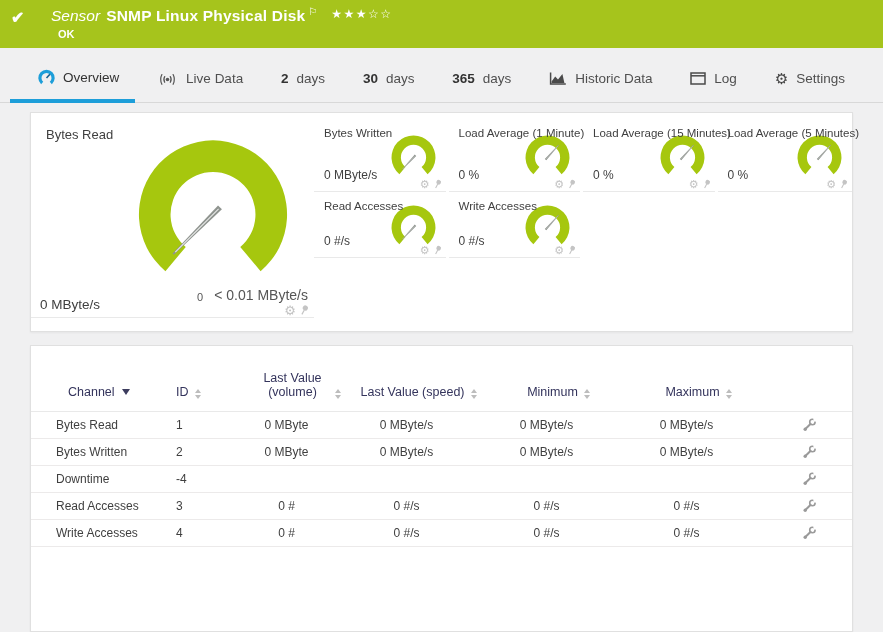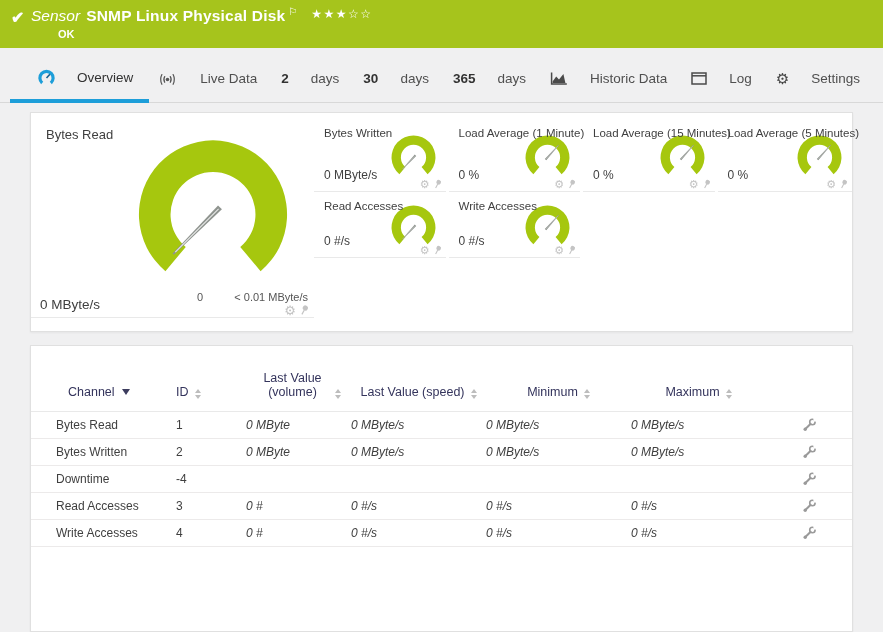--- a/index.html
+++ b/index.html
@@ -3,48 +3,48 @@
 <meta charset="utf-8">
 <style>
   * { margin:0; padding:0; box-sizing:border-box; }
   html,body { width:883px; height:632px; overflow:hidden; background:#f0f0f1;
               font-family:"Liberation Sans", sans-serif; }
 
   
   .topbar { height:48px; background:#a6c41c; position:relative; color:#fff; }
   .check { position:absolute; left:11px; top:8px; font-size:16px; font-weight:700; }
   .title-line { position:absolute; left:31px; top:6px; font-size:15.5px; white-space:nowrap; }
-  .kind { font-style:italic; margin-right:6px; font-weight:400; }
+  .kind { font-style:italic; margin-right:6px; font-weight:400;margin-left:20px; }
   .sensor-title { font-weight:700; letter-spacing:.2px; }
   .flag { font-size:10px; vertical-align:super; margin-left:3px; }
   .stars { margin-left:14px; font-size:12px; letter-spacing:1.5px; vertical-align:3px; }
   .status-ok { position:absolute; left:58px; top:28px; font-size:11px; font-weight:700; }
 
   
   .tabstrip { height:55px; border-bottom:1px solid #d8d8d8; display:flex;
               justify-content:space-between; align-items:flex-end; padding:0 26px; }
-  .tab { position:relative; display:flex; align-items:center; gap:22px;
+  .tab { position:relative; display:flex; align-items:center; gap:8px;
          font-size:13.5px; color:#4f4f4f; padding:0 12px 16px; cursor:pointer; white-space:nowrap; }
   .tab.active { color:#333; }
   .tab.active::after { content:""; position:absolute; left:-16px; right:-4px; bottom:-1px;
                        height:4px; background:#1d9ed9; }
   .tab .num { font-weight:700; color:#333; }
   .tab svg { display:block; }
 
   
   .panel { background:#fff; border:1px solid #e0e0e0; margin:0 30px;
            box-shadow:0 1px 2px rgba(0,0,0,.05); }
   .gauges-panel { margin-top:9px; height:220px; display:flex; padding-bottom:14px; }
 
   
   .big-tile { width:283px; height:205px; position:relative; border-bottom:1px solid #e9e9e9; flex:none; }
   .big-label { position:absolute; top:14px; left:15px; font-size:13px; color:#3f3f3f; }
   .big-gauge { position:absolute; left:103px; top:22px; width:158px; height:139px; }
   .scale-min { position:absolute; left:166px; bottom:14px; font-size:11px; color:#555; }
-  .scale-max { position:absolute; right:6px; bottom:14px; font-size:11px; color:#555; }
+  .scale-max { position:absolute; right:6px; bottom:14px; font-size:14px; color:#555; }
   .big-value { position:absolute; left:9px; bottom:5px; font-size:13.5px; color:#3f3f3f; }
   .big-tile .tile-icons { position:absolute; right:5px; bottom:0px; }
 
   
   .small-grid { flex:1; display:grid; grid-template-columns:repeat(4,1fr);
                 grid-template-rows:73px 66px; margin-top:6px; align-content:start; }
   .gtile { position:relative; border-bottom:1px solid #e9e9e9; margin-right:3px; }
   .glabel { position:absolute; top:8px; left:10px; font-size:11.5px; color:#3f3f3f;
             white-space:nowrap; z-index:2; }
   .gsmall { position:absolute; right:9px; top:15px; width:47px; height:41px; }
@@ -65,21 +65,21 @@
   col.c-speed{width:135px} col.c-min{width:145px} col.c-max{width:135px} col.c-tools{width:86px}
   thead th { padding:25px 0 12px; font-weight:400; font-size:12.5px; color:#34345c;
              text-align:center; vertical-align:bottom; border-bottom:1px solid #e9e9e9; cursor:pointer;text-decoration:underline; }
   thead th.h-left { text-align:left; }
   thead th.h-channel { padding-left:37px; }
   th .hlabel { display:inline-block; vertical-align:bottom; }
   th.h-vol .hlabel { max-width:72px; }
   tbody td { height:27px; font-size:12px; color:#3f3f3f; border-bottom:1px solid #eceaea; }
   td.cell-channel { padding-left:25px; text-align:left; white-space:nowrap; overflow:hidden; }
   td.cell-id { text-align:left; }
-  td.num { text-align:left; padding-right:24px;font-style:italic; }
+  td.num { text-align:center; padding-right:24px; }
   td.tools { text-align:center; }
 
   .sort { display:inline-flex; flex-direction:column; align-items:center; gap:2px;
           margin-left:6px; vertical-align:-1px; }
   .s-up { width:0; height:0; border-left:3.5px solid transparent; border-right:3.5px solid transparent;
           border-bottom:4.5px solid #bdbdbd; }
   .s-dn { width:0; height:0; border-left:3.5px solid transparent; border-right:3.5px solid transparent;
           border-top:4.5px solid #bdbdbd; }
   .sort-desc { display:inline-block; width:0; height:0; margin-left:7px; vertical-align:1px;
                border-left:4.5px solid transparent; border-right:4.5px solid transparent;

